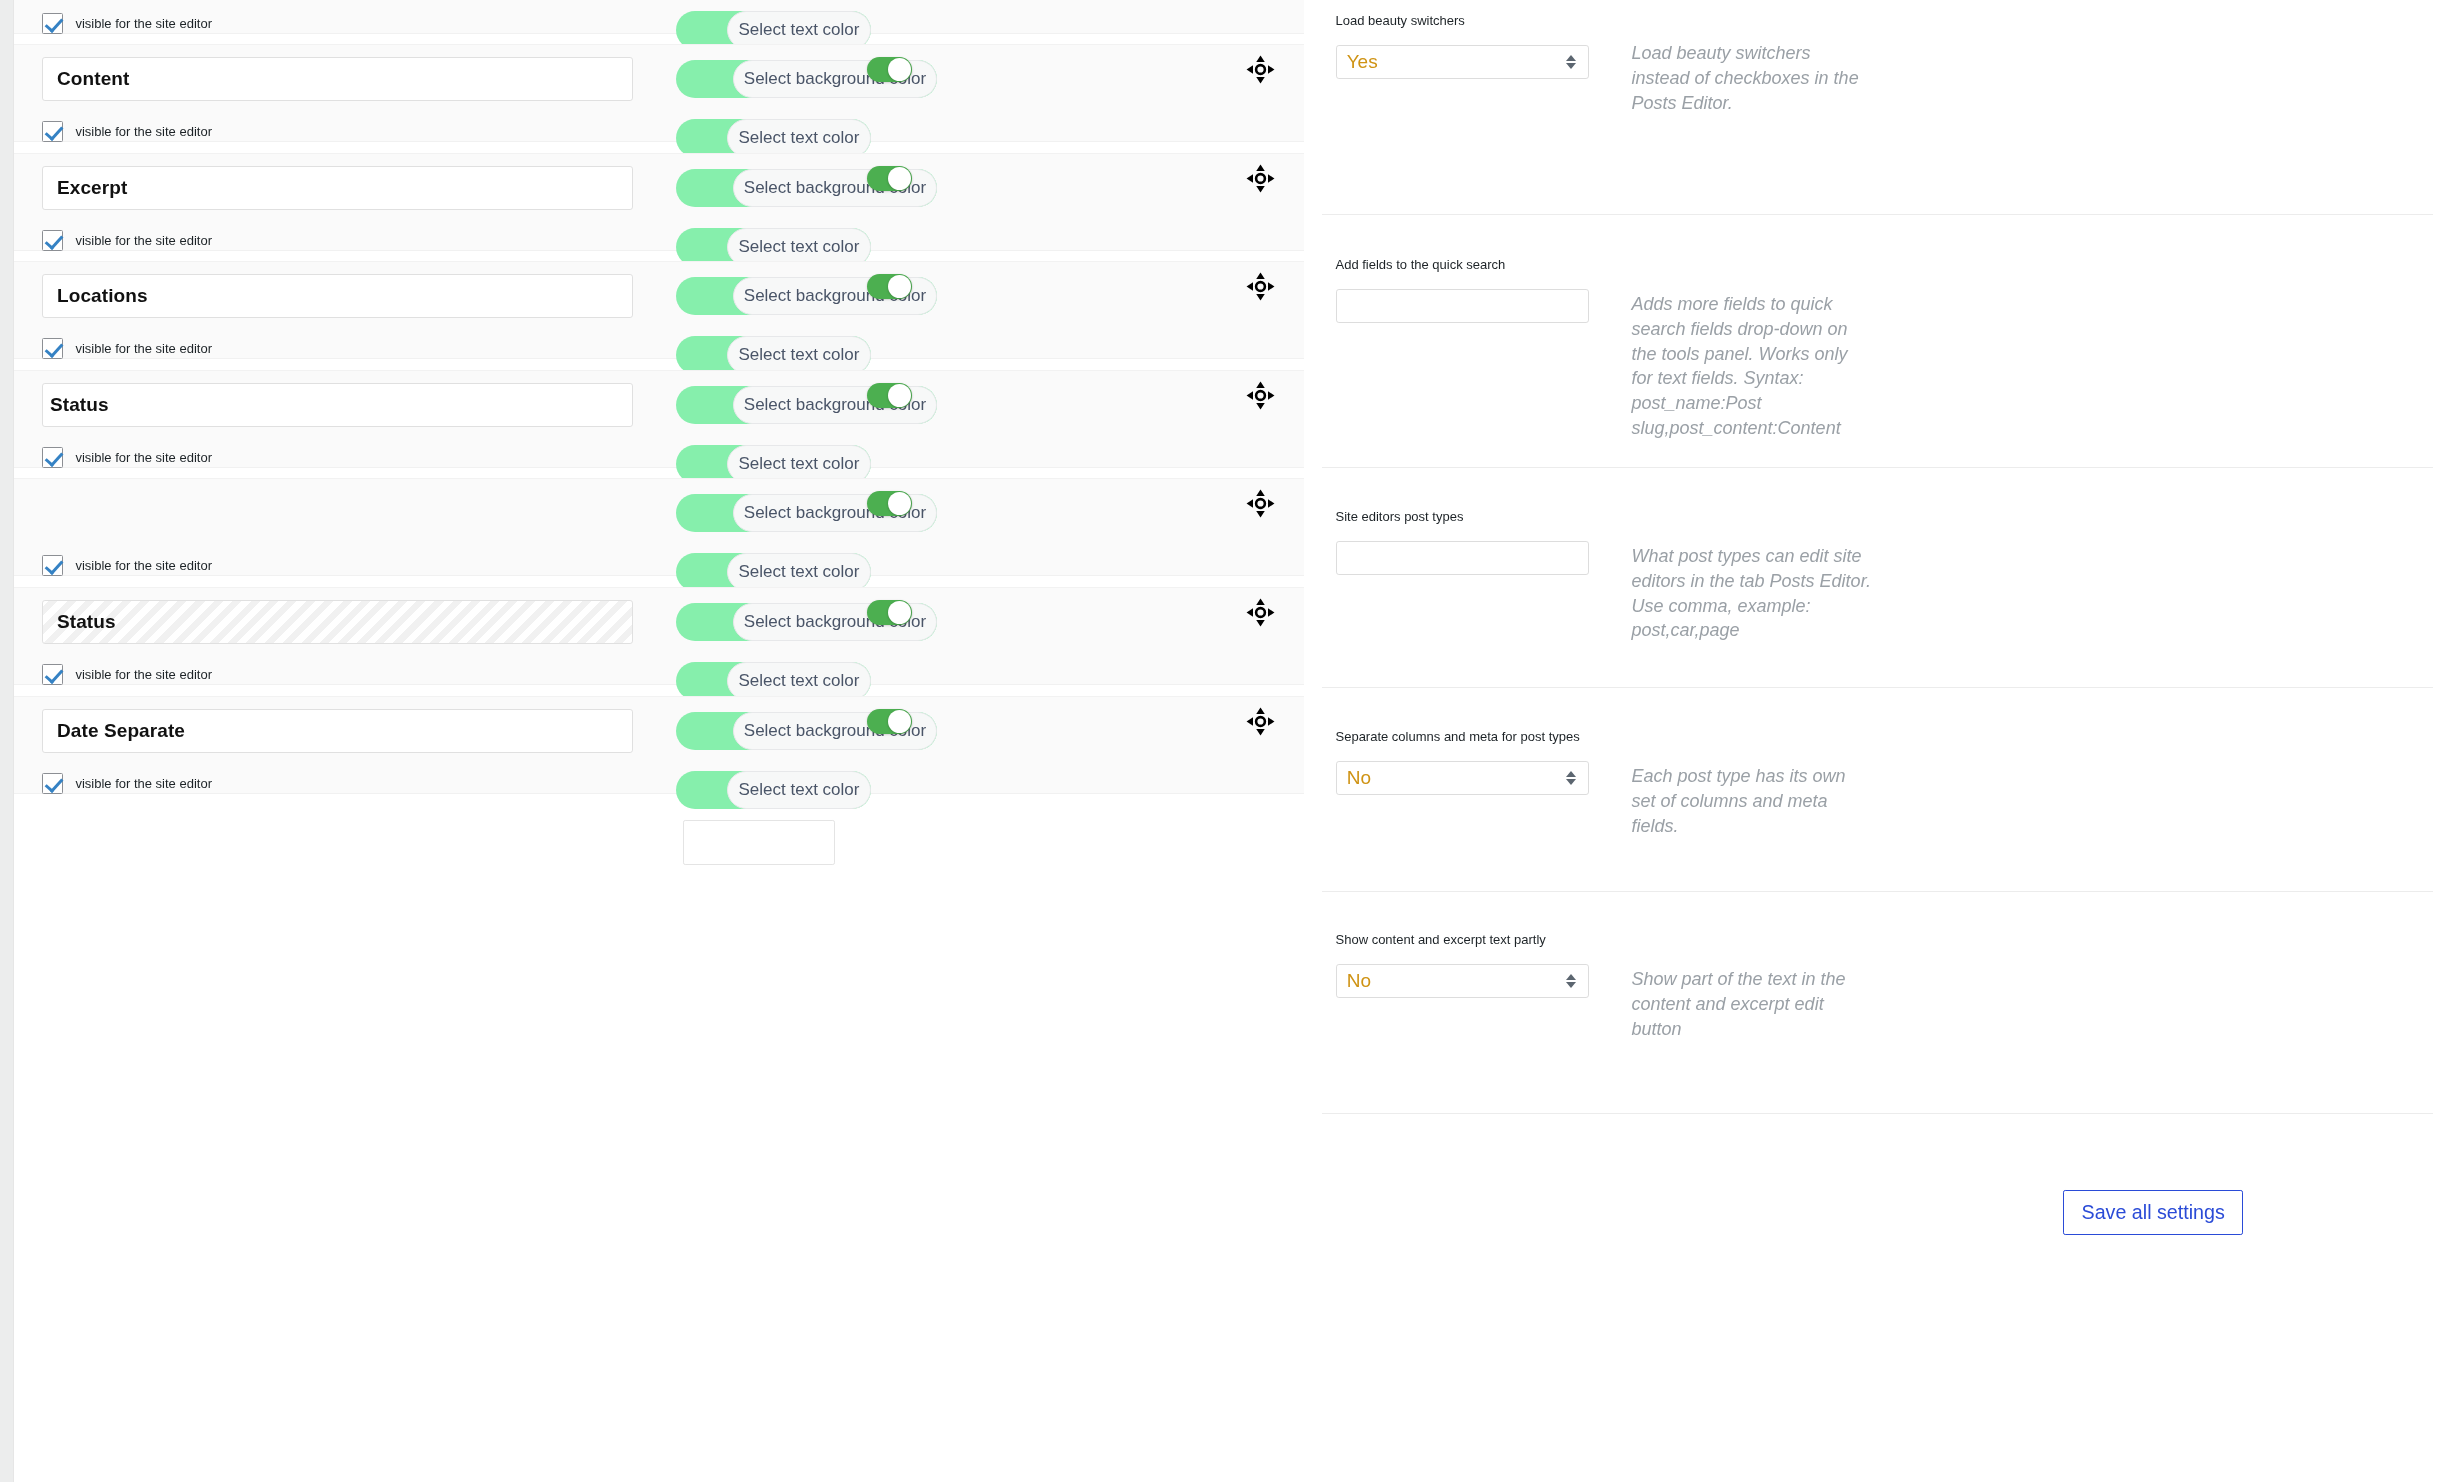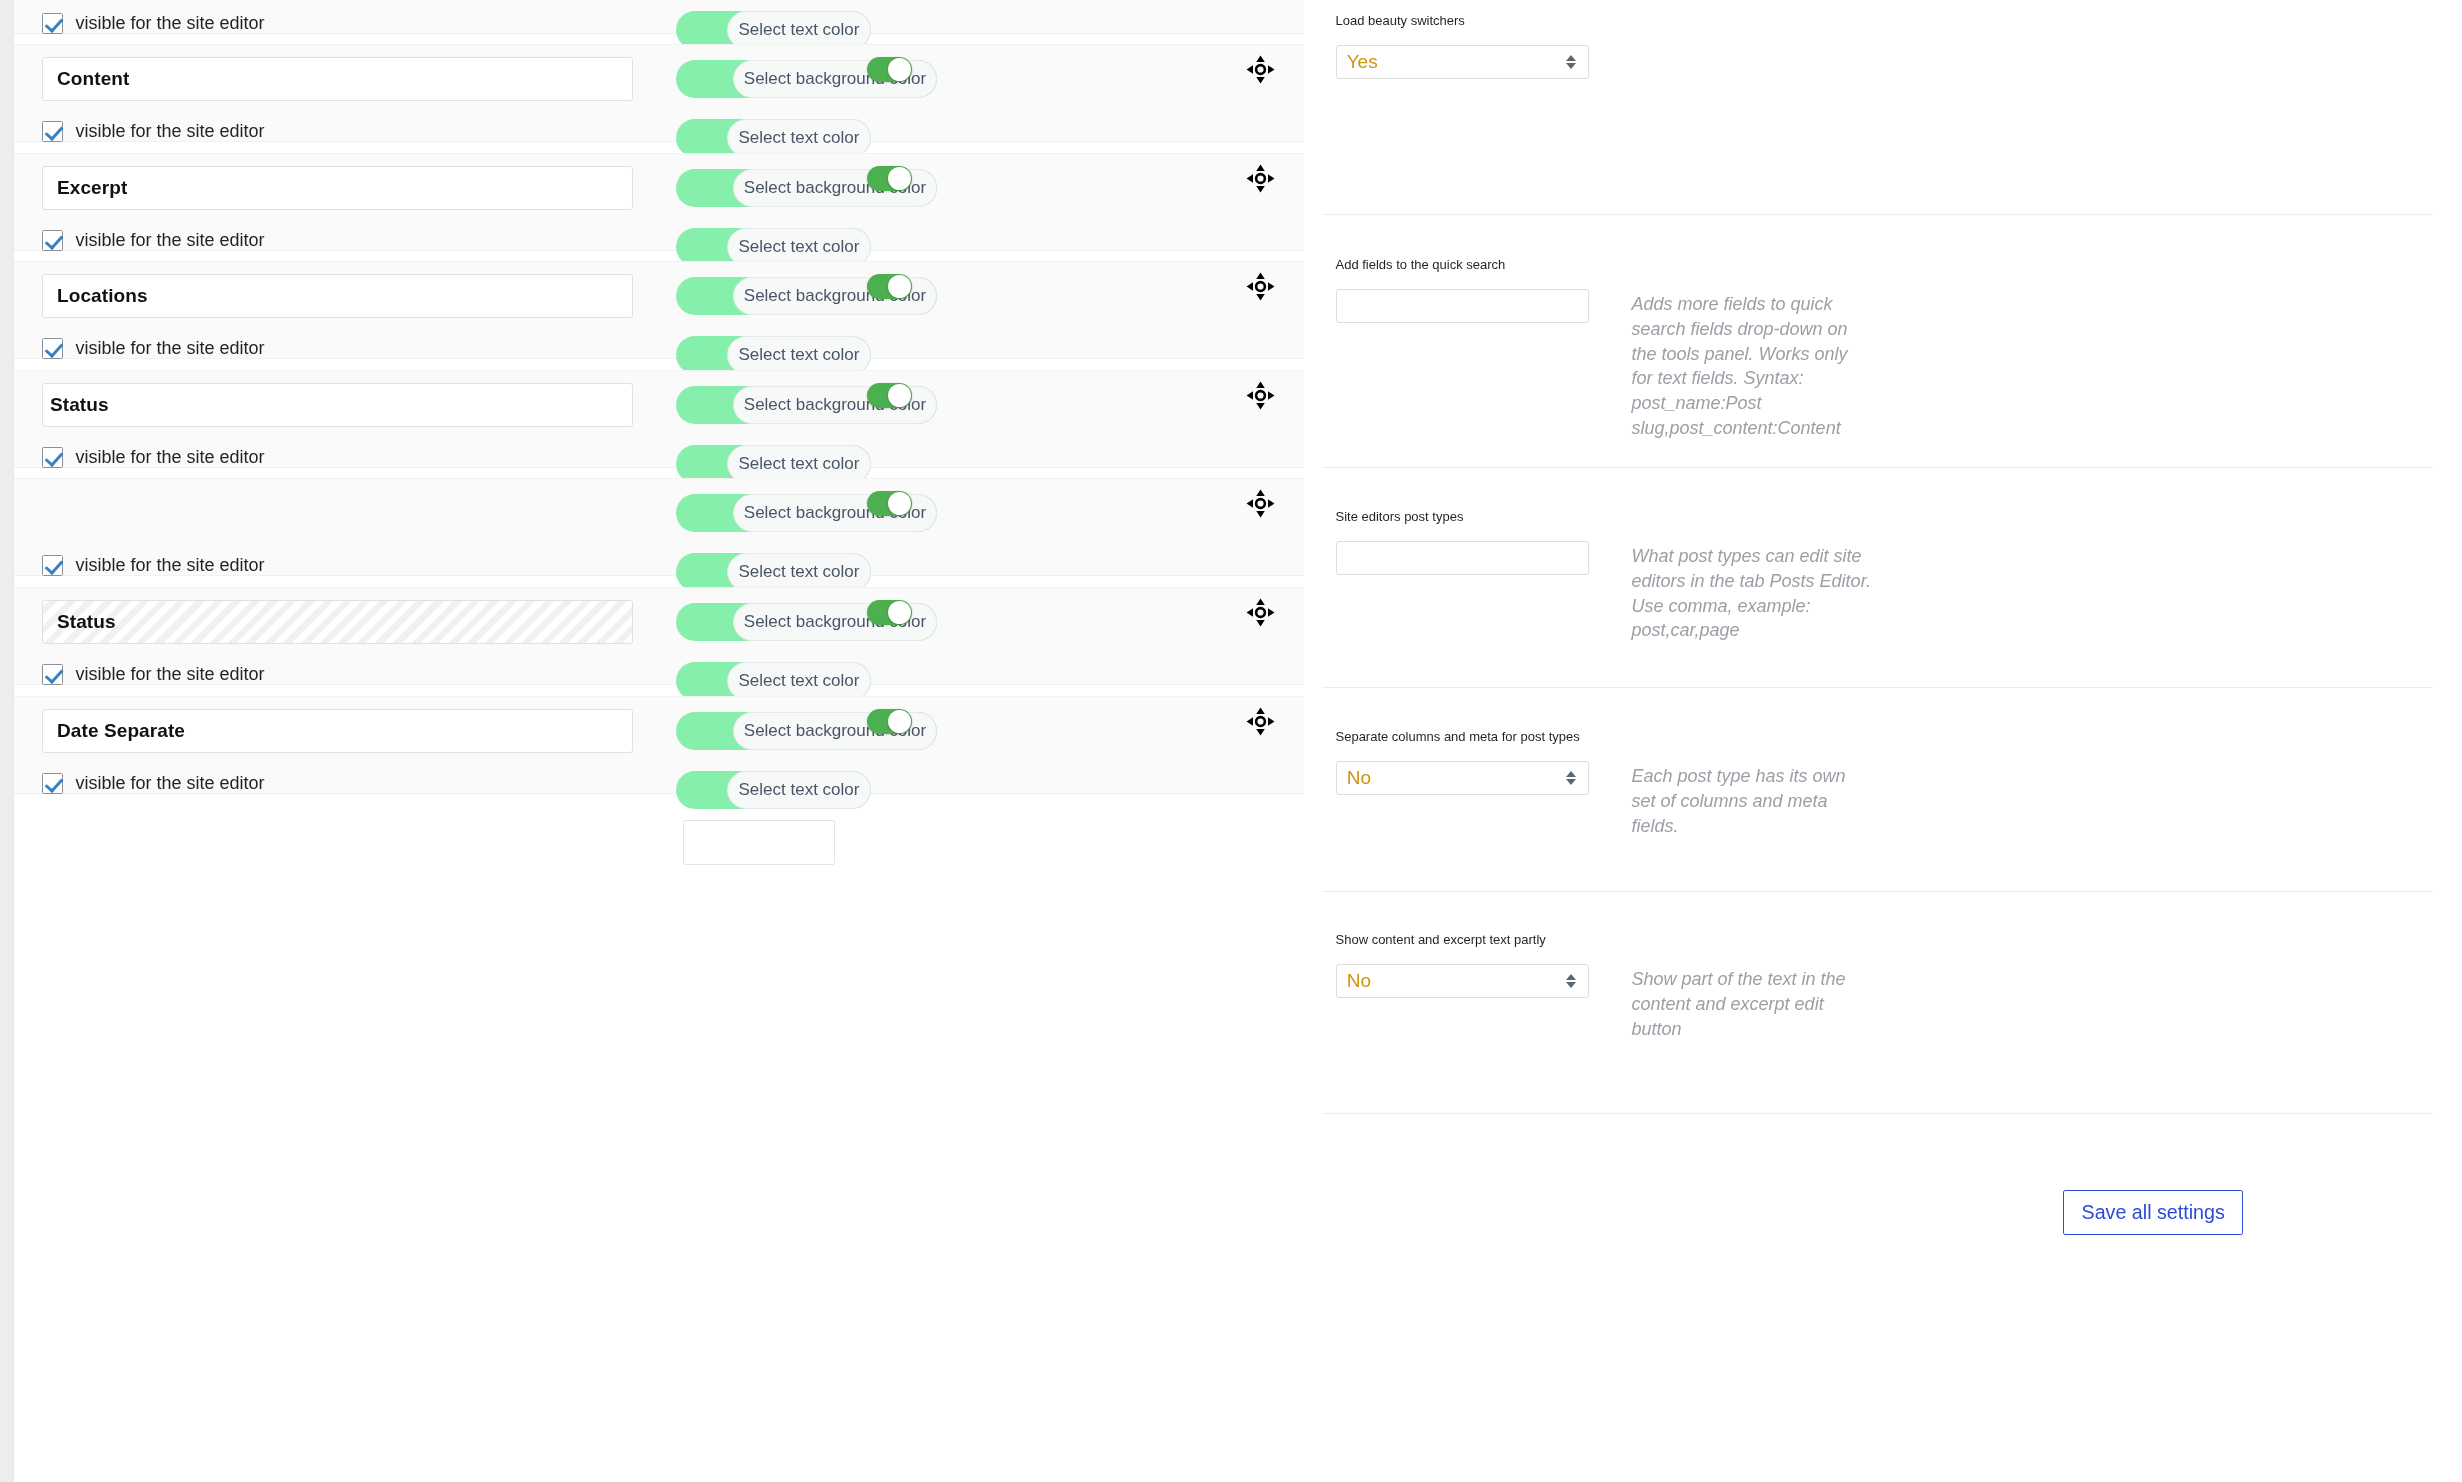--- a/index.html
+++ b/index.html
@@ -67,21 +67,21 @@
   .chk-wrap{position:absolute;left:28px;display:flex;align-items:center;gap:12.4px;}
   .chk-box{
     width:21px;height:21px;flex:0 0 21px;
     border:1.5px solid #8c8f94;background:#ffffff;border-radius:1.5px;
     box-sizing:border-box;position:relative;
   }
   .chk-box::after{
     content:"";position:absolute;left:5.8px;top:0.7px;width:7.3px;height:14px;
     border:solid #3582c4;border-width:0 3.6px 3.6px 0;transform:rotate(42deg);
   }
-  .chk-label{font-size:18px;color:#1d2327;white-space:nowrap;}
+  .chk-label{font-size:13px;color:#1d2327;white-space:nowrap;}
 
   
   .toggle{
     position:absolute;left:853px;width:45px;height:25px;
     background:#4caf50;border-radius:12.4px;
     box-shadow:0 0.7px 2.2px rgba(0,0,0,.18);
   }
   .toggle .knob{
     position:absolute;right:0.7px;top:0.7px;width:23px;height:23px;border-radius:50%;
     background:#ffffff;box-shadow:0 0.7px 2.2px rgba(0,0,0,.28);
@@ -354,20 +354,21 @@
 
   <div class="setting" style="position: absolute; top: -2.9px; height: 218px;">
         <div class="set-label" style="top: 16px;">Load beauty switchers</div>
         <div class="select-box" style="top: 48px;">
           <span>Yes</span>
           <span class="select-arrows">
             <i class="up"></i>
             <i class="dn"></i>
           </span>
         </div>
+        <div class="set-desc" style="top: 44px;">Load beauty switchers instead of checkboxes in the Posts Editor.</div>
         <div class="divider"></div>
       </div>
       <div class="setting" style="position: absolute; top: 468px; height: 220px;">
         <div class="set-label" style="top: 41px;">Site editors post types</div>
         <div class="text-box" style="top: 73px;"></div>
         <div class="set-desc" style="top: 76px;">What post types can edit site editors in the tab Posts Editor. Use comma, example: post,car,page</div>
         <div class="divider"></div>
       </div>
       <div class="setting" style="position: absolute; top: 216px; height: 252px;">
         <div class="set-label" style="top: 41px;">Add fields to the quick search</div>

